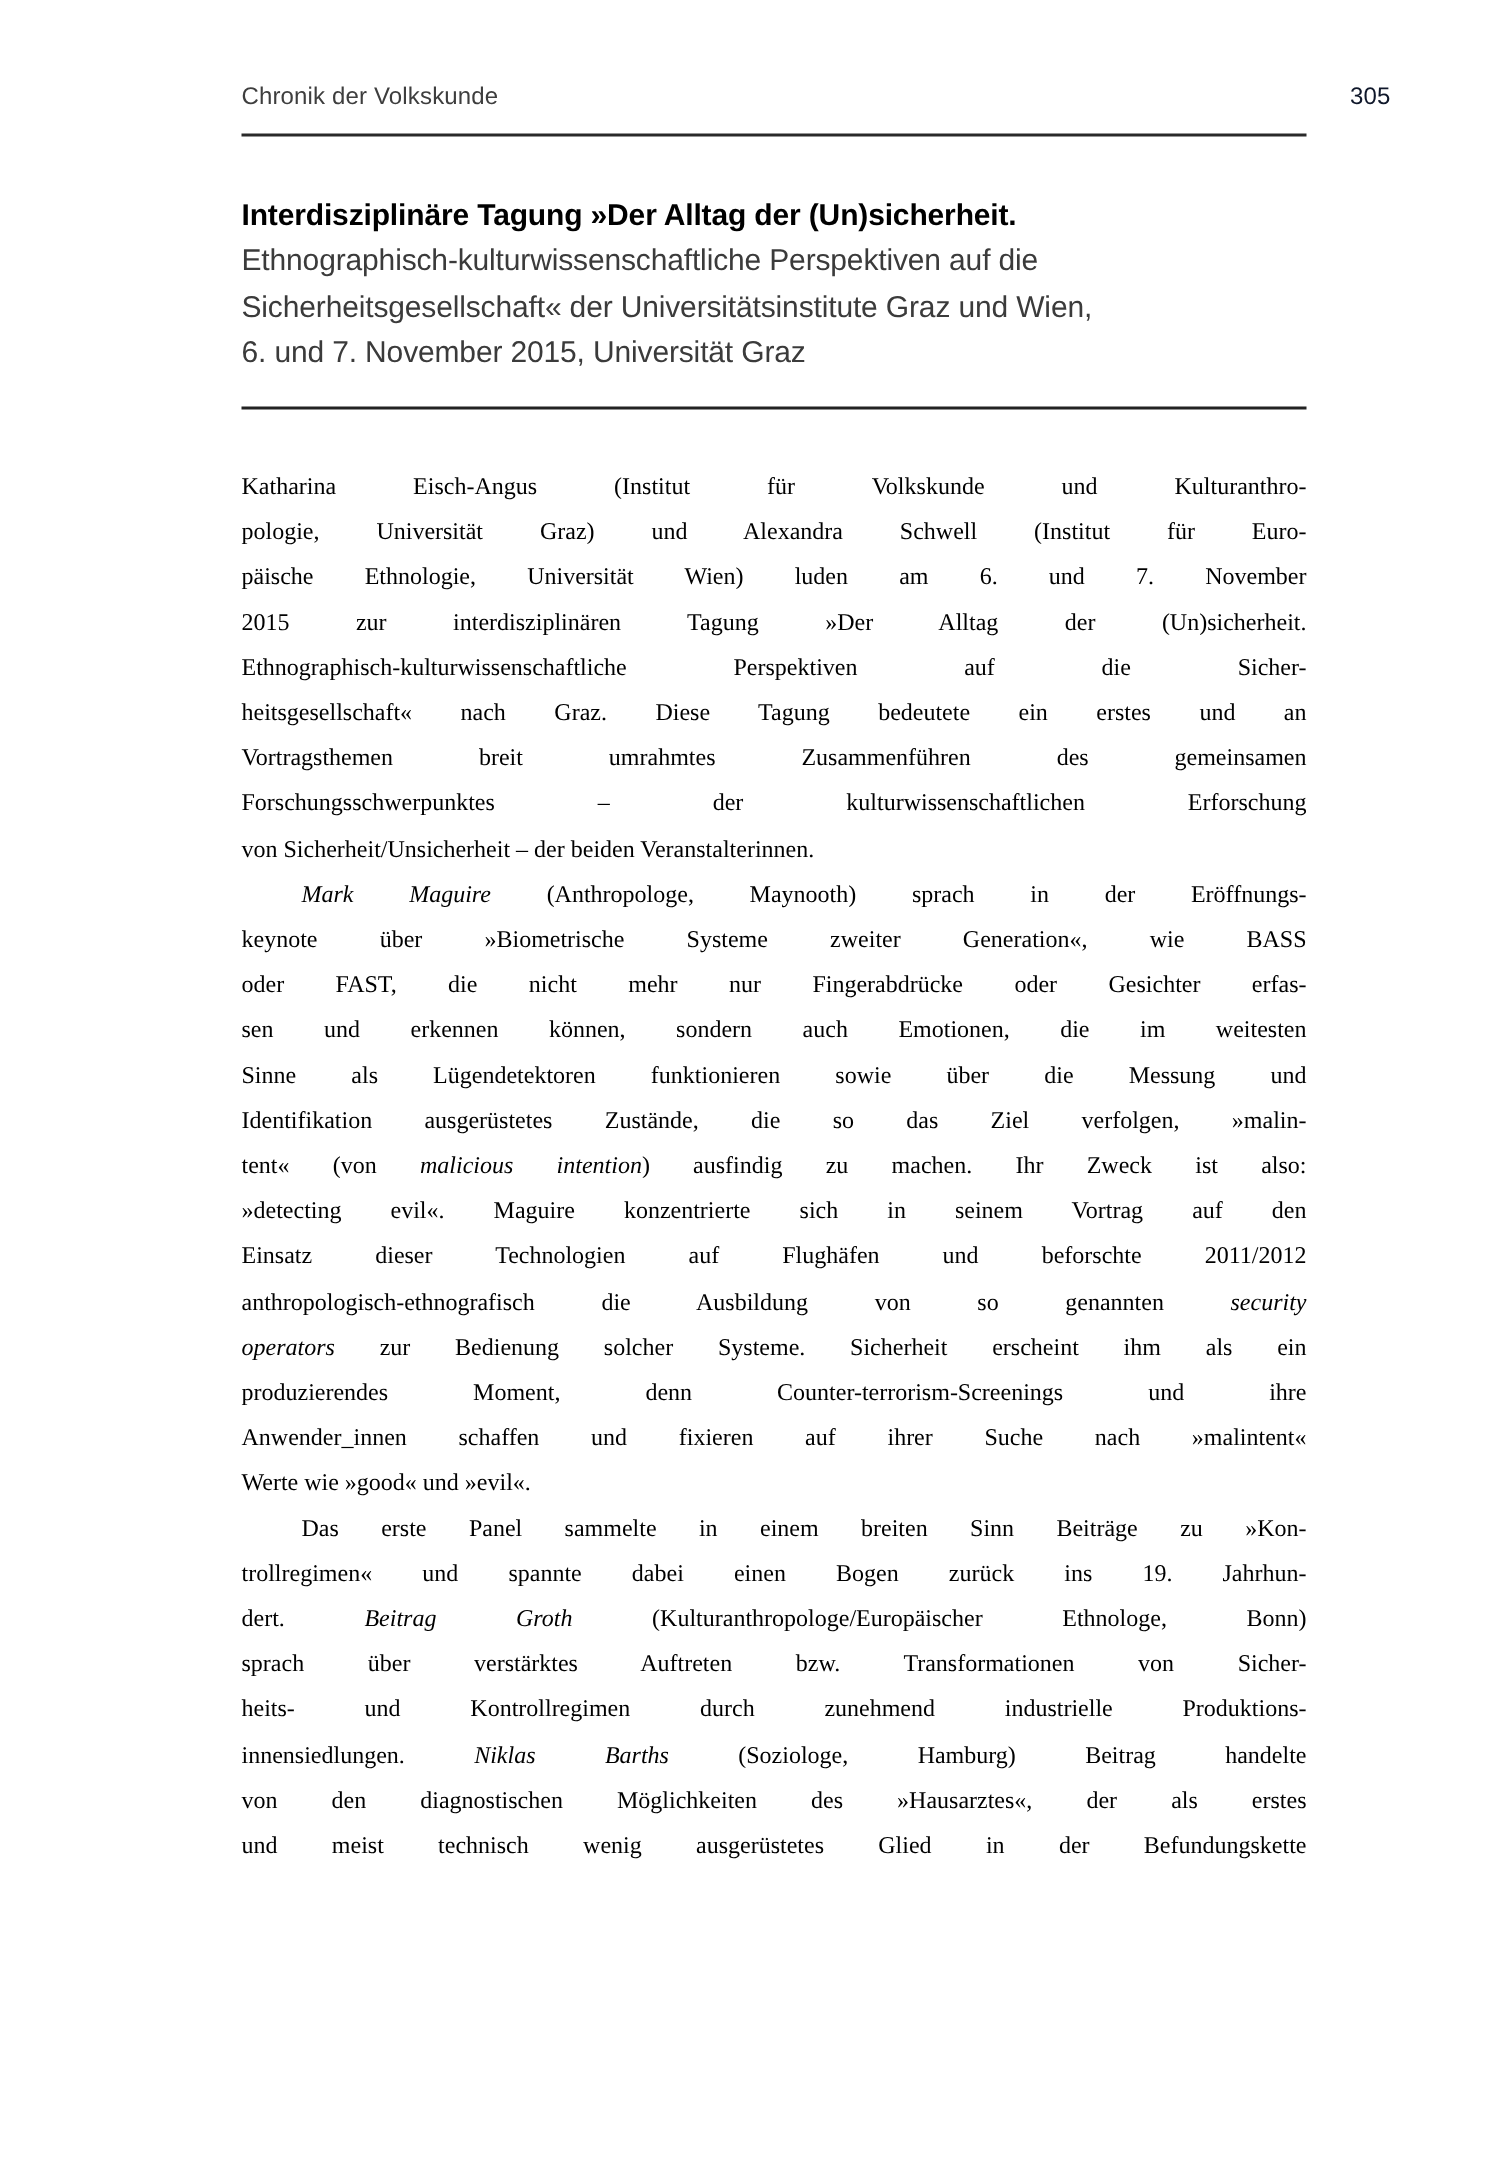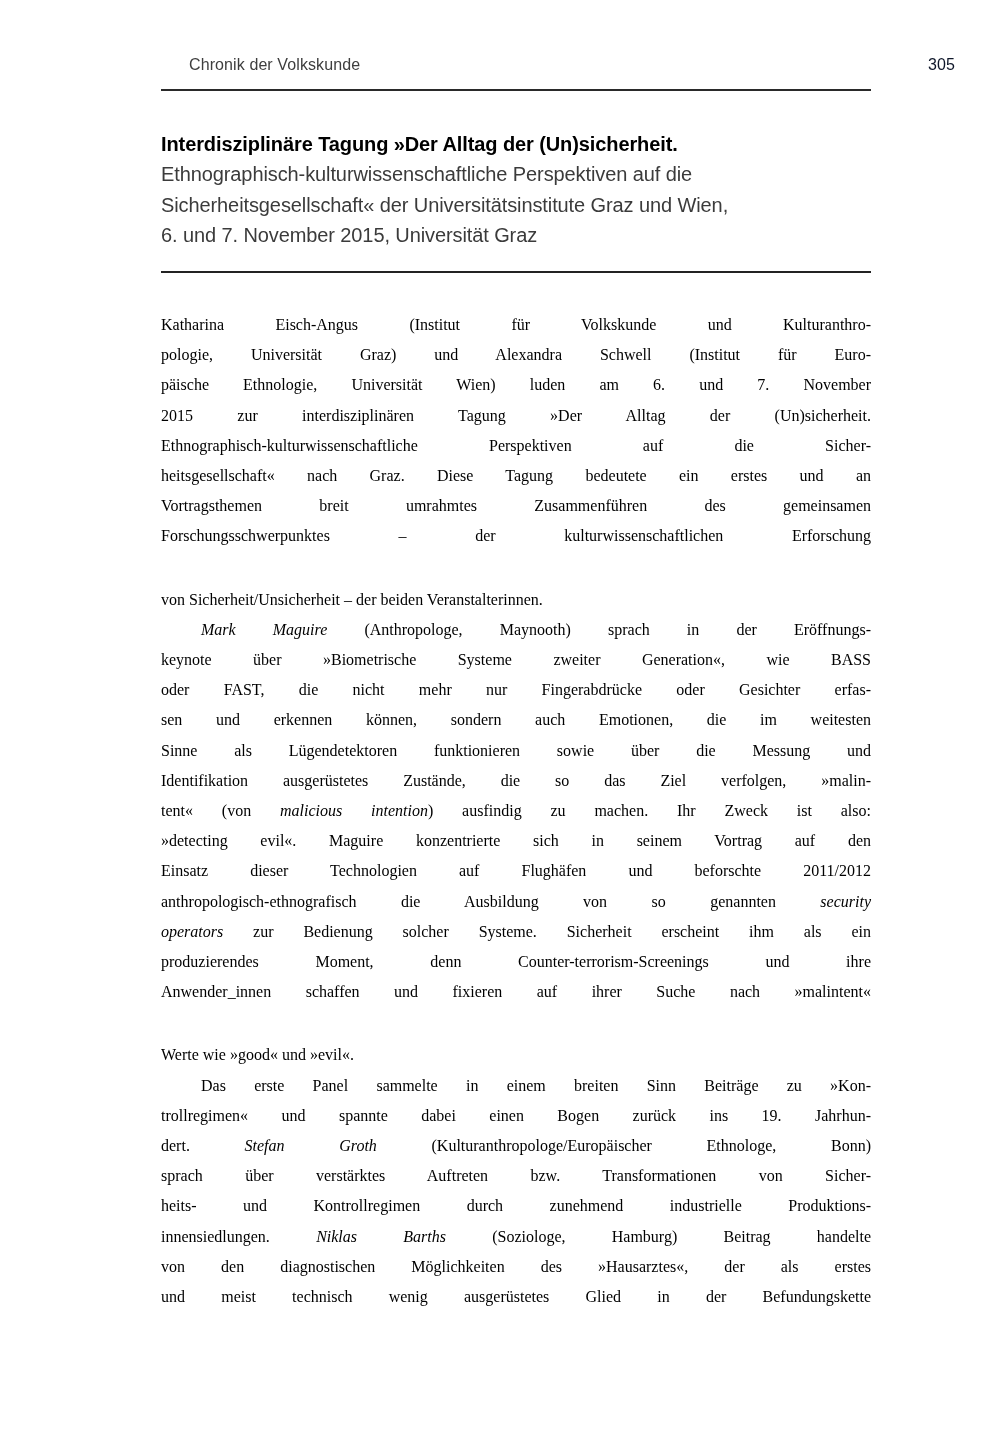--- a/index.html
+++ b/index.html
@@ -22,21 +22,20 @@
     top: 54px;
     width: 766px;           
     display: flex;
     justify-content: space-between;
     align-items: baseline;
     font-family: "Liberation Sans", sans-serif;
     font-size: 16px;
     line-height: 22px;
     color: #3e3e3e;
     letter-spacing: 0.1px;
-    margin-left: 28px;
   }
   .running-header .page-number {
     color: #0f172a;
   }
   .rule {
     position: absolute;
     left: 161px;
     width: 710px;
     background: #2a2a2a;
   }
@@ -72,21 +71,20 @@
     color: #000000;
   }
   .para { margin: 0; }
   .line {
     text-align: justify;
     text-align-last: justify;
     white-space: normal;
   }
   .line.no-stretch {
     text-align-last: left;
-    margin-top: 33px;
   }
   .line.indent {
     text-indent: 40px;
   }
   .line i { font-style: italic; }
 </style>
 </head>
 <body>
 
 <div class="page">
@@ -131,21 +129,21 @@
         <div class="line">Einsatz dieser Technologien auf Flughäfen und beforschte 2011/2012</div>
         <div class="line">anthropologisch-ethnografisch die Ausbildung von so genannten <i>security</i></div>
         <div class="line"><i>operators</i> zur Bedienung solcher Systeme. Sicherheit erscheint ihm als ein</div>
         <div class="line">produzierendes Moment, denn Counter-terrorism-Screenings und ihre</div>
         <div class="line">Anwender_innen schaffen und fixieren auf ihrer Suche nach »malintent«</div>
         <div class="line no-stretch">Werte wie »good« und »evil«.</div>
       </div>
       <div class="para">
         <div class="line indent">Das erste Panel sammelte in einem breiten Sinn Beiträge zu »Kon-</div>
         <div class="line">trollregimen« und spannte dabei einen Bogen zurück ins 19. Jahrhun-</div>
-        <div class="line">dert. <i>Stefan Groth</i> (Kulturanthropologe/Europäischer Ethnologe, Bonn)</div>
+        <div class="line">dert. <i>Beitrag Groth</i> (Kulturanthropologe/Europäischer Ethnologe, Bonn)</div>
         <div class="line">sprach über verstärktes Auftreten bzw. Transformationen von Sicher-</div>
         <div class="line">heits- und Kontrollregimen durch zunehmend industrielle Produktions-</div>
         <div class="line">innensiedlungen. <i>Niklas Barths</i> (Soziologe, Hamburg) Beitrag handelte</div>
         <div class="line">von den diagnostischen Möglichkeiten des »Hausarztes«, der als erstes</div>
         <div class="line">und meist technisch wenig ausgerüstetes Glied in der Befundungskette</div>
       </div>
     </div>
 
 </div>
 

